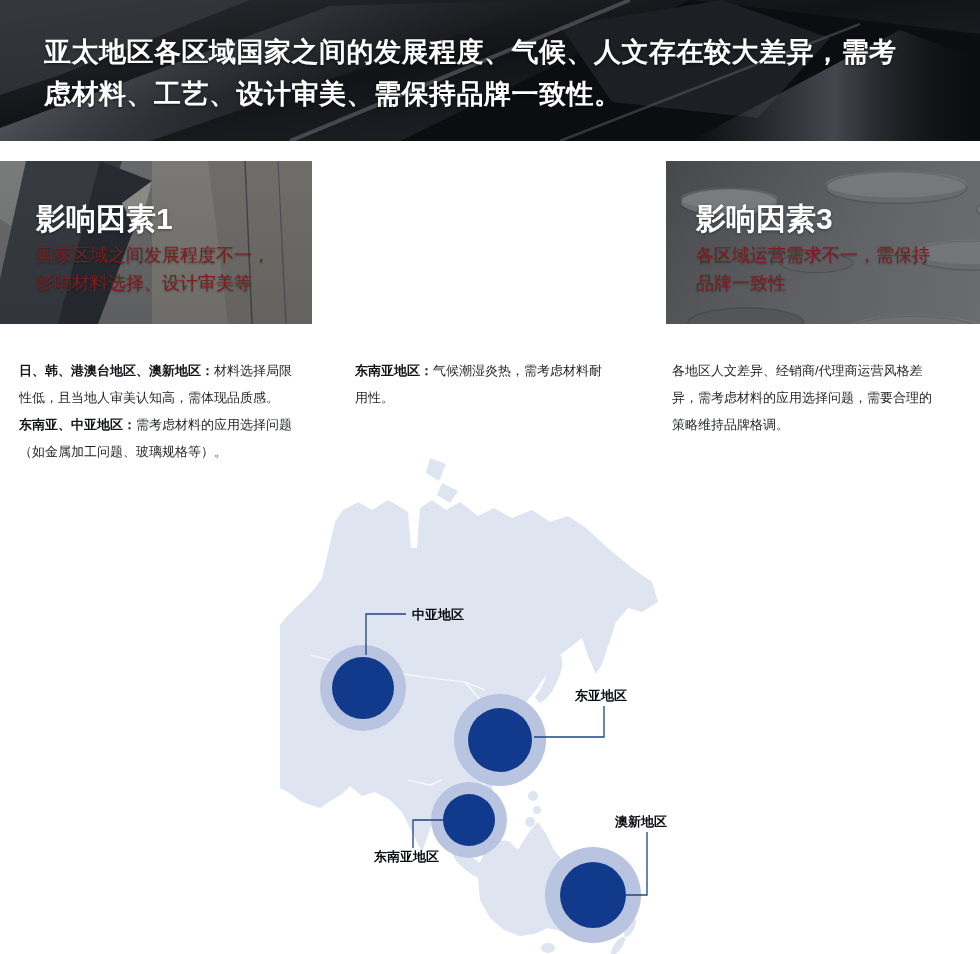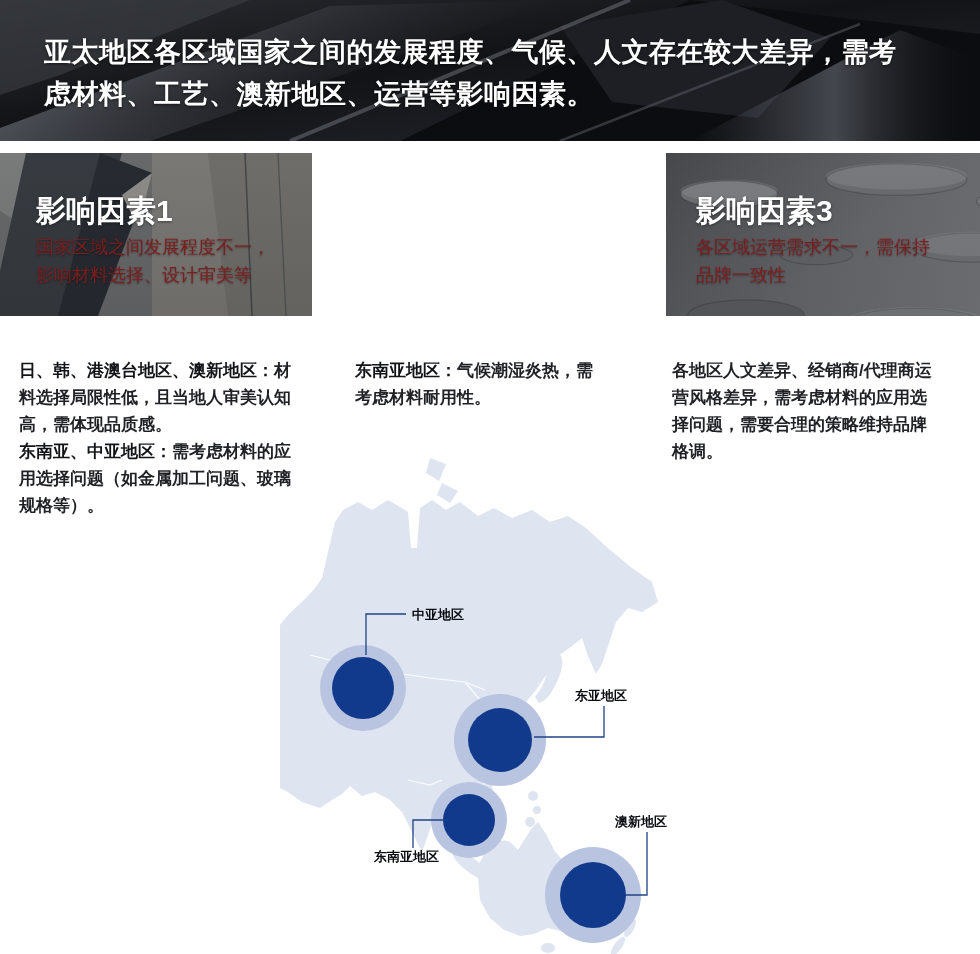--- a/index.html
+++ b/index.html
@@ -9,21 +9,21 @@
   }
   
   .hero{position:absolute;left:0;top:0;width:980px;height:141px;overflow:hidden;background:#101114;}
   .hero svg{position:absolute;left:0;top:0;width:100%;height:100%;display:block;}
   .hero-title{
     position:absolute;left:44px;top:31px;width:866px;
     color:#ffffff;font-size:27px;font-weight:bold;line-height:42px;
     letter-spacing:0.5px;text-shadow:0 1px 3px rgba(0,0,0,.6);
   }
   
-  .card{position:absolute;top:153px;height:163px;overflow:hidden;}
+  .card{position:absolute;top:161px;height:163px;overflow:hidden;}
   .card-1{left:0;width:312px;}
   .card-2{left:331px;width:316px;}
   .card-3{left:666px;width:374px;padding-left:7px;}
   .card-bg{position:absolute;inset:0;}
   .card-2 .card-bg{
     background:
       linear-gradient(100deg, rgba(30,40,42,.50), rgba(30,40,42,.18) 55%, rgba(30,40,42,.42)),
       repeating-conic-gradient(from 243deg at 58% 150%, #4e5c5e 0deg 2.4deg, #86948f 2.4deg 3.1deg, #657274 3.1deg 5.4deg, #93a09c 5.4deg 5.9deg),
       #5d6a6c;
   }
@@ -33,21 +33,21 @@
     position:absolute;left:36px;top:38px;color:#ffffff;font-size:30px;font-weight:bold;
     text-shadow:0 1px 3px rgba(0,0,0,.45);
   }
   .card-3 .card-title{left:30px;}
   .card-sub{
     position:absolute;left:36px;top:80px;width:250px;color:#7f1d1d;font-size:18px;
     line-height:28px;text-shadow:0 1px 2px rgba(0,0,0,.4);
   }
   .card-3 .card-sub{left:30px;}
   
-  .note{position:absolute;top:357px;font-size:17px;line-height:27px;color:#1f2124;font-weight:bold;}
+  .note{position:absolute;top:357px;font-size:13px;line-height:27px;color:#1f2124;}
   .note b{color:#121417;}
   .note-1{left:19px;width:284px;}
   .note-2{left:355px;width:254px;}
   .note-3{left:672px;width:264px;}
   
   .map{position:absolute;left:280px;top:450px;width:460px;height:504px;}
   .map svg{display:block;width:100%;height:100%;}
   .map text{font-family:"Liberation Sans","DejaVu Sans",sans-serif;font-size:13px;font-weight:bold;fill:#0b0d12;}
 </style>
 </head>
@@ -77,21 +77,21 @@
       </defs>
       <rect x="0" y="0" width="980" height="141" fill="url(#hgBase)"></rect>
       <polygon points="0,128 330,6 560,0 150,141 0,141" fill="url(#hgStreak)"></polygon>
       <polygon points="400,141 690,0 980,34 980,141" fill="#0c0d11"></polygon>
       <polygon points="560,26 722,0 830,38 758,118 612,102" fill="#1d1f25"></polygon>
       <polygon points="690,141 900,30 980,60 980,141" fill="url(#hgStreak2)"></polygon>
       <polyline points="290,141 630,0" stroke="#9aa0a8" stroke-width="4" opacity="0.35" fill="none"></polyline>
       <polyline points="560,141 860,24" stroke="#5b6067" stroke-width="2.5" opacity="0.5" fill="none"></polyline>
       <polygon points="0,0 250,0 60,75 0,95" fill="#3c3f45" opacity="0.6"></polygon>
     </svg>
-    <div class="hero-title">亚太地区各区域国家之间的发展程度、气候、人文存在较大差异，需考虑材料、工艺、澳新地区、运营等影响因素。</div>
+    <div class="hero-title">亚太地区各区域国家之间的发展程度、气候、人文存在较大差异，需考虑材料、工艺、设计审美、需保持品牌一致性。</div>
   </div>
 
   <div class="card card-1">
     <svg class="card-bg" viewBox="0 0 312 163" preserveAspectRatio="none" aria-hidden="true">
       <rect width="312" height="163" fill="#8f9090"></rect>
       <polygon points="0,0 100,0 42,84 0,58" fill="#a9aaa8"></polygon>
       <polygon points="26,0 122,0 74,163 0,163 0,118" fill="#4a4f55"></polygon>
       <polygon points="100,0 152,20 98,163 58,163" fill="#33383f"></polygon>
       <polygon points="152,0 208,0 232,163 152,163" fill="#aba79f"></polygon>
       <polygon points="208,0 312,0 312,163 228,163" fill="#9a978f"></polygon>

